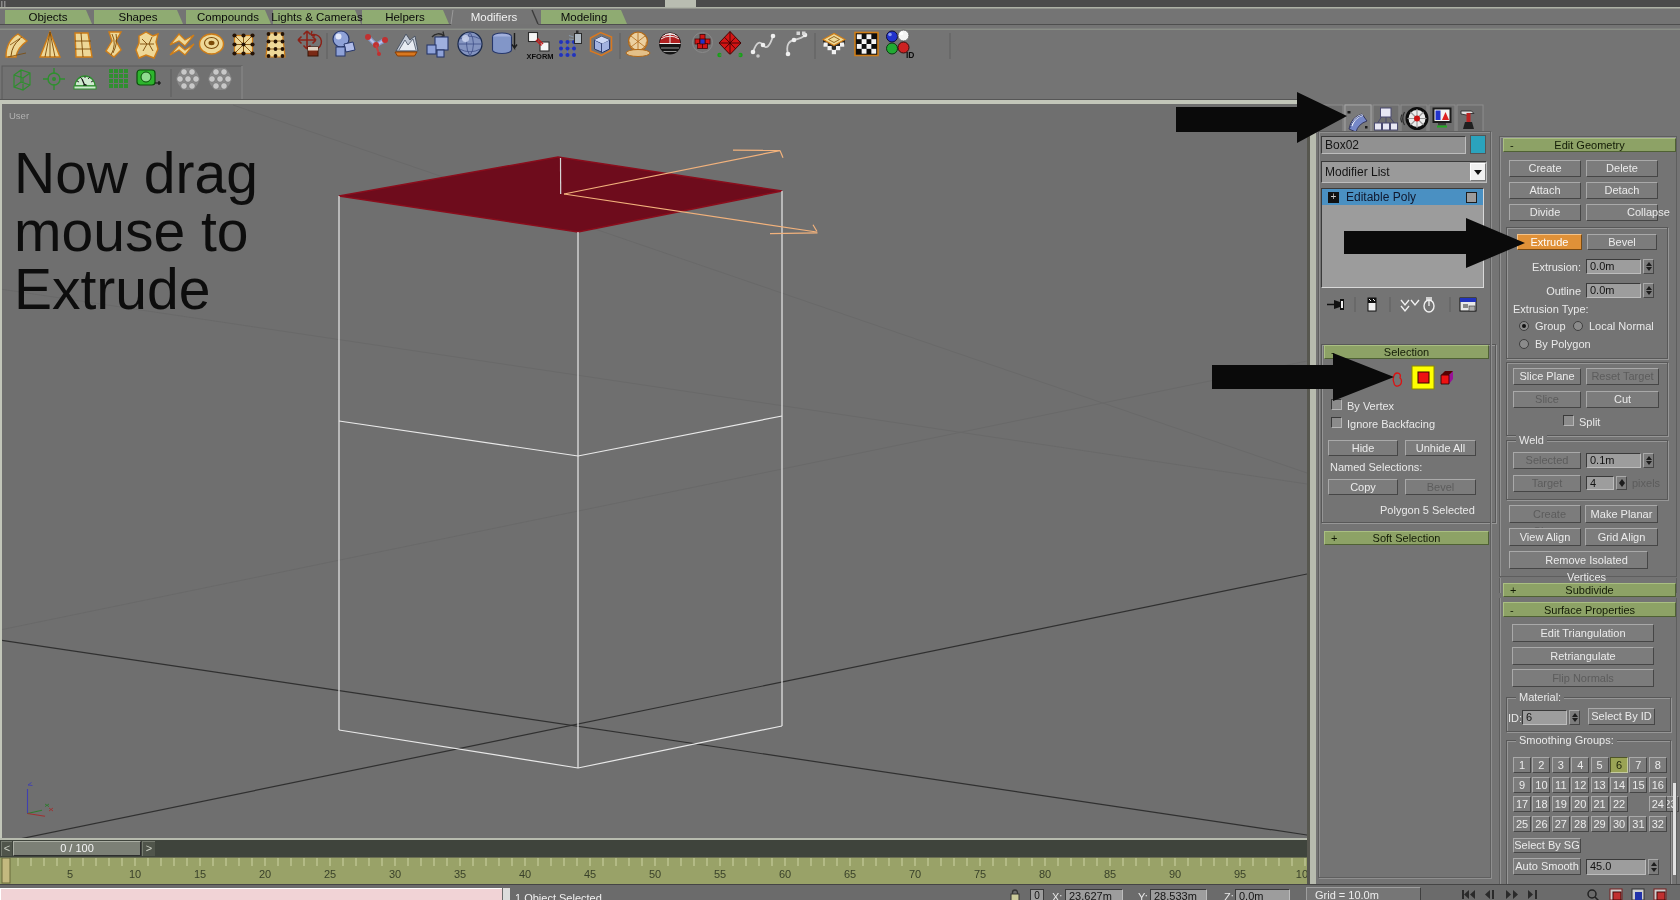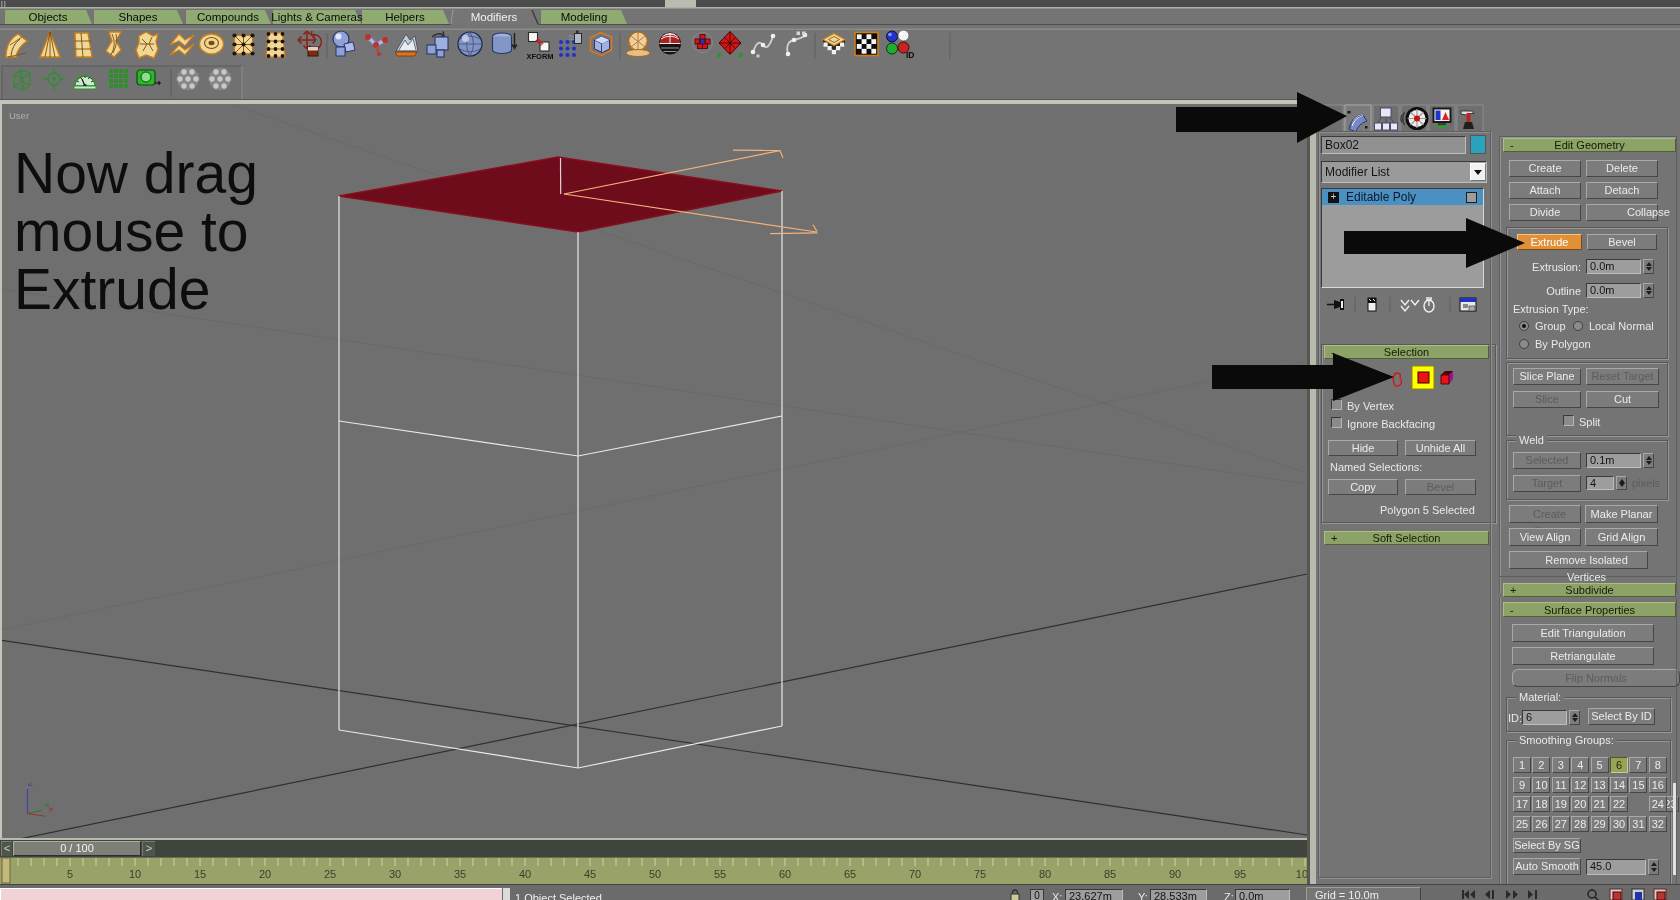--- a/index.html
+++ b/index.html
@@ -675,21 +675,21 @@
 <div class="lbl" style="left:316px;top:373px;color:#5c5c5c;">pixels</div>
 <div class="btn dis" style="left:193px;top:401px;width:72px;height:18px;line-height:17px;padding-left:9px;">Create Shape</div>
 <div class="btn" style="left:269px;top:401px;width:73px;height:18px;line-height:17px;">Make Planar</div>
 <div class="btn" style="left:193px;top:424px;width:72px;height:18px;line-height:17px;">View Align</div>
 <div class="btn" style="left:269px;top:424px;width:73px;height:18px;line-height:17px;">Grid Align</div>
 <div class="btn" style="left:193px;top:447px;width:139px;height:18px;line-height:17px;padding-left:16px;">Remove Isolated Vertices</div>
 <div class="hdr" style="left:187px;top:479px;width:173px;height:14px;line-height:13px;"><span class="pm">+</span>Subdivide</div>
 <div class="hdr" style="left:187px;top:498px;width:173px;height:15px;line-height:14px;"><span class="pm">-</span>Surface Properties</div>
 <div class="btn" style="left:196px;top:520px;width:142px;height:18px;line-height:17px;">Edit Triangulation</div>
 <div class="btn" style="left:196px;top:543px;width:142px;height:18px;line-height:17px;">Retriangulate</div>
-<div class="btn dis" style="left:196px;top:565px;width:168px;height:18px;line-height:17px;border-radius:6px;">Flip Normals</div>
+<div class="btn dis" style="left:196px;top:565px;width:142px;height:18px;line-height:17px;">Flip Normals</div>
 <div class="grp" style="left:190px;top:593px;width:163px;height:33px;"></div>
 <div class="lbl" style="left:200px;top:587px;background:#747474;padding:0 3px;">Material:</div>
 <div class="lbl" style="left:192px;top:608px;">ID:</div>
 <div class="fld" style="left:206px;top:606px;width:45px;height:15px;">6</div>
 <div class="spn" style="left:253px;top:606px;height:15px;"></div>
 <div class="btn" style="left:272px;top:604px;width:67px;height:17px;">Select By ID</div>
 <div class="grp" style="left:190px;top:636px;width:163px;height:147px;"></div>
 <div class="lbl" style="left:200px;top:630px;background:#747474;padding:0 3px;">Smoothing Groups:</div>
 <div class="btn" style="left:197.0px;top:653.0px;width:18px;height:16px;line-height:14px;">1</div>
       <div class="btn" style="left:216.4px;top:653.0px;width:18px;height:16px;line-height:14px;">2</div>

